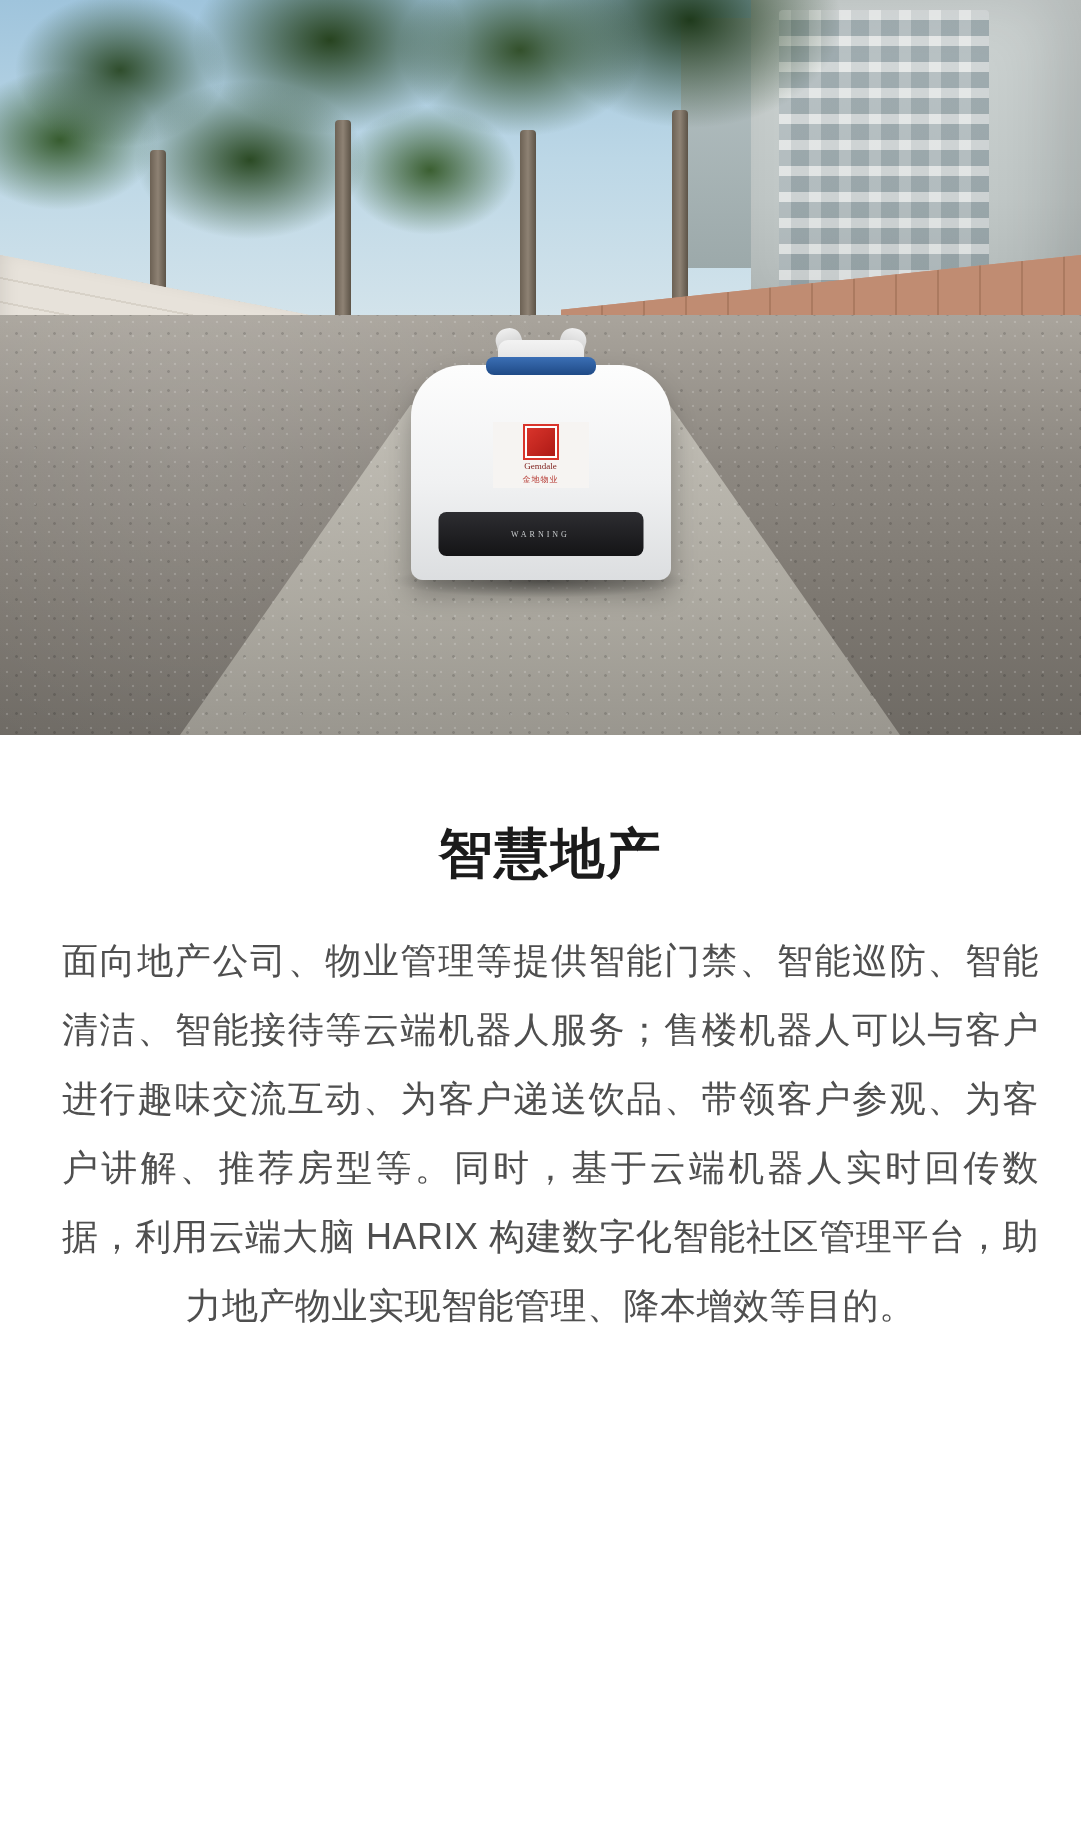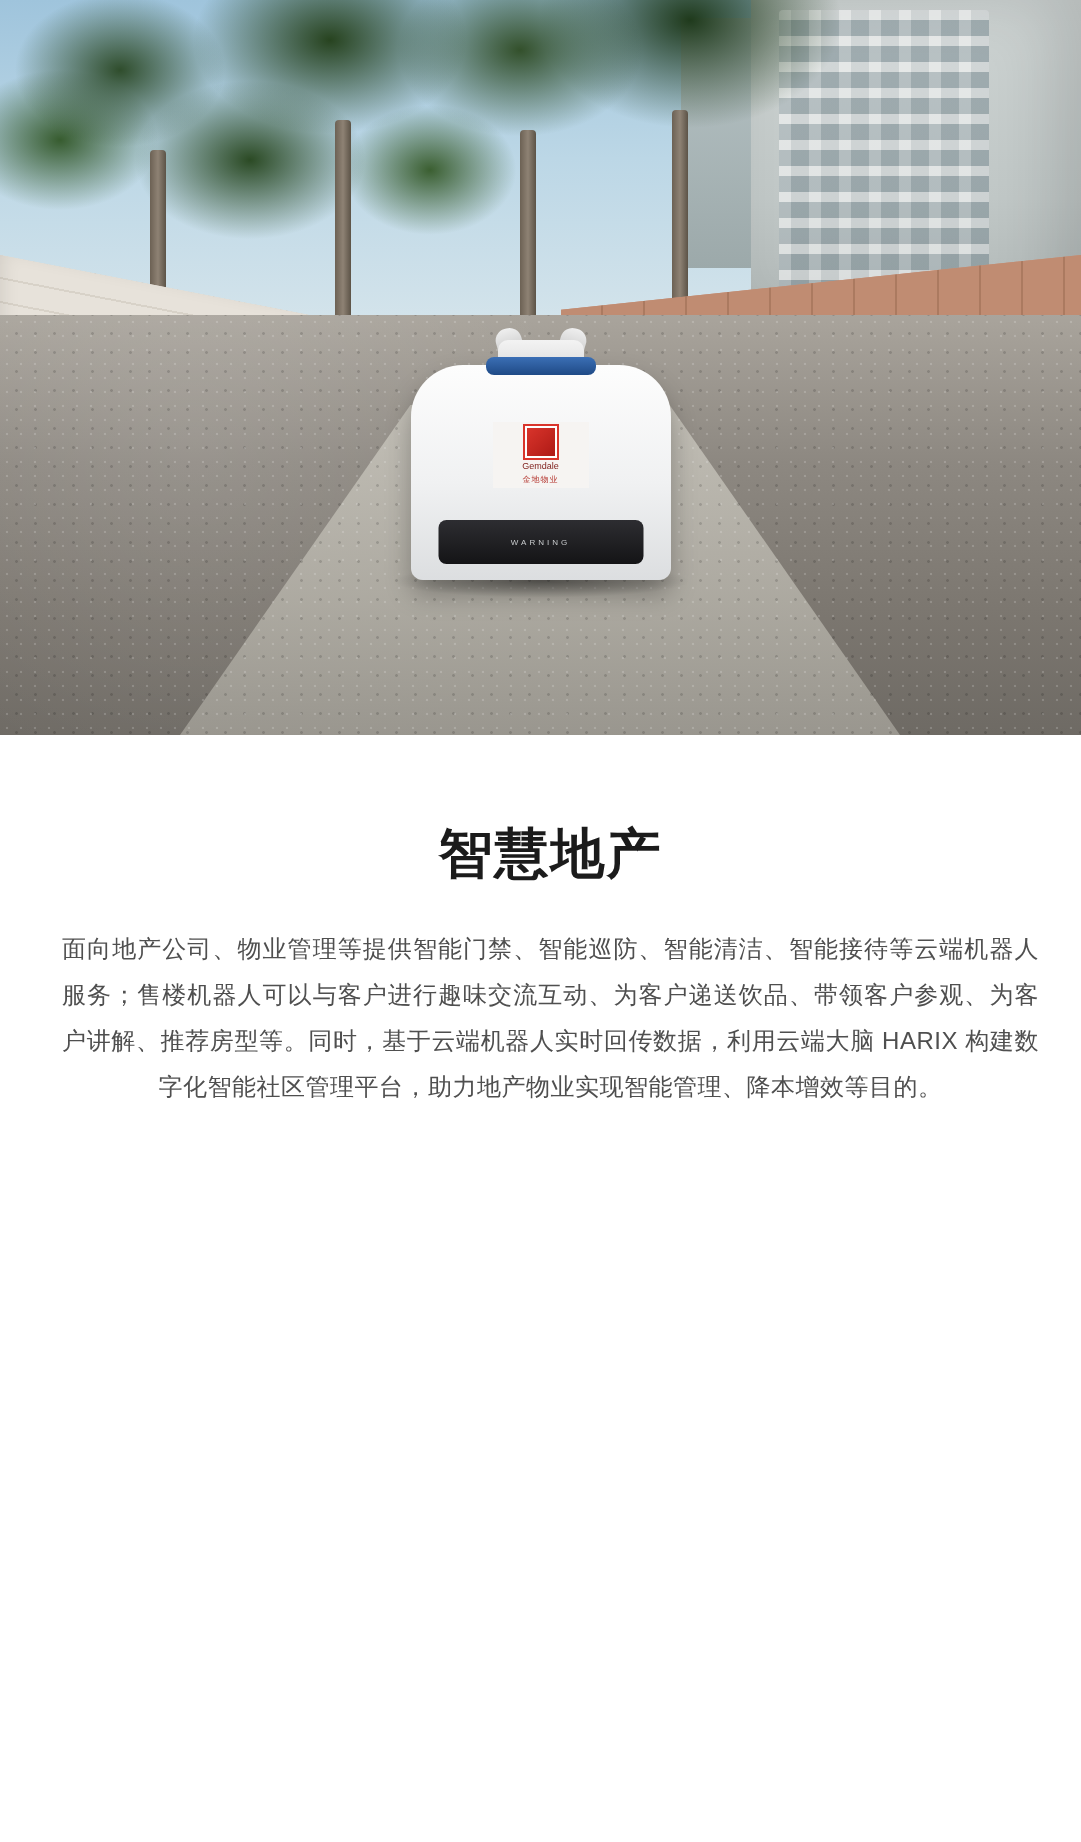--- a/index.html
+++ b/index.html
@@ -22,20 +22,21 @@
     position: relative;
   }
 
   
   .hero {
     position: relative;
     width: 1081px;
     height: 735px;
     overflow: hidden;
     background: #7e8b84;
+    font-family: Liberation Serif, serif;
   }
   
   .hero .sky {
     position: absolute;
     left: 0; top: 0;
     width: 100%; height: 48%;
     background: linear-gradient(180deg, #9fc4dc 0%, #bcd7e6 45%, #d8e6ec 100%);
   }
   
   .hero .building {
@@ -209,21 +210,21 @@
   .robot .badge .mark {
     width: 28px; height: 28px;
     background: linear-gradient(135deg,#d9342b,#ae1a16);
     border: 2px solid #fff;
     box-shadow: 0 0 0 2px #d9342b;
   }
   .robot .badge .en { font-size: 9px; color: #7d1d1a; }
   .robot .badge .cn { font-size: 8px; color: #b3322b; letter-spacing: 1px; }
   .robot .bumper {
     position: absolute; left: 50%; transform: translateX(-50%);
-    bottom: 16px; width: 205px; height: 44px;
+    bottom: 24px; width: 205px; height: 44px;
     background: linear-gradient(180deg,#2d2d31,#141416);
     border-radius: 8px;
     display: flex; align-items: center; justify-content: center;
   }
   .robot .bumper .warn {
     font-size: 8px; color: #c9ccce; letter-spacing: 3px;
   }
   .robot .shadow {
     position: absolute; left: 50%; transform: translateX(-50%);
     bottom: -18px; width: 300px; height: 34px;
@@ -245,21 +246,21 @@
   }
   .subtitle {
     font-size: 45px;
     font-weight: 400;
     color: #4a4a4a;
     line-height: 1.52;
     letter-spacing: 1px;
     margin: 0 0 72px 0;
   }
   .body-text {
-    font-size: 24px;
+    font-size: 36px;
     font-weight: 400;
     color: #4f4f4f;
     line-height: 1.92;
     letter-spacing: .5px;
     text-align: justify;
     text-align-last: center;
     margin: 0;
   }
 </style>
 </head>

